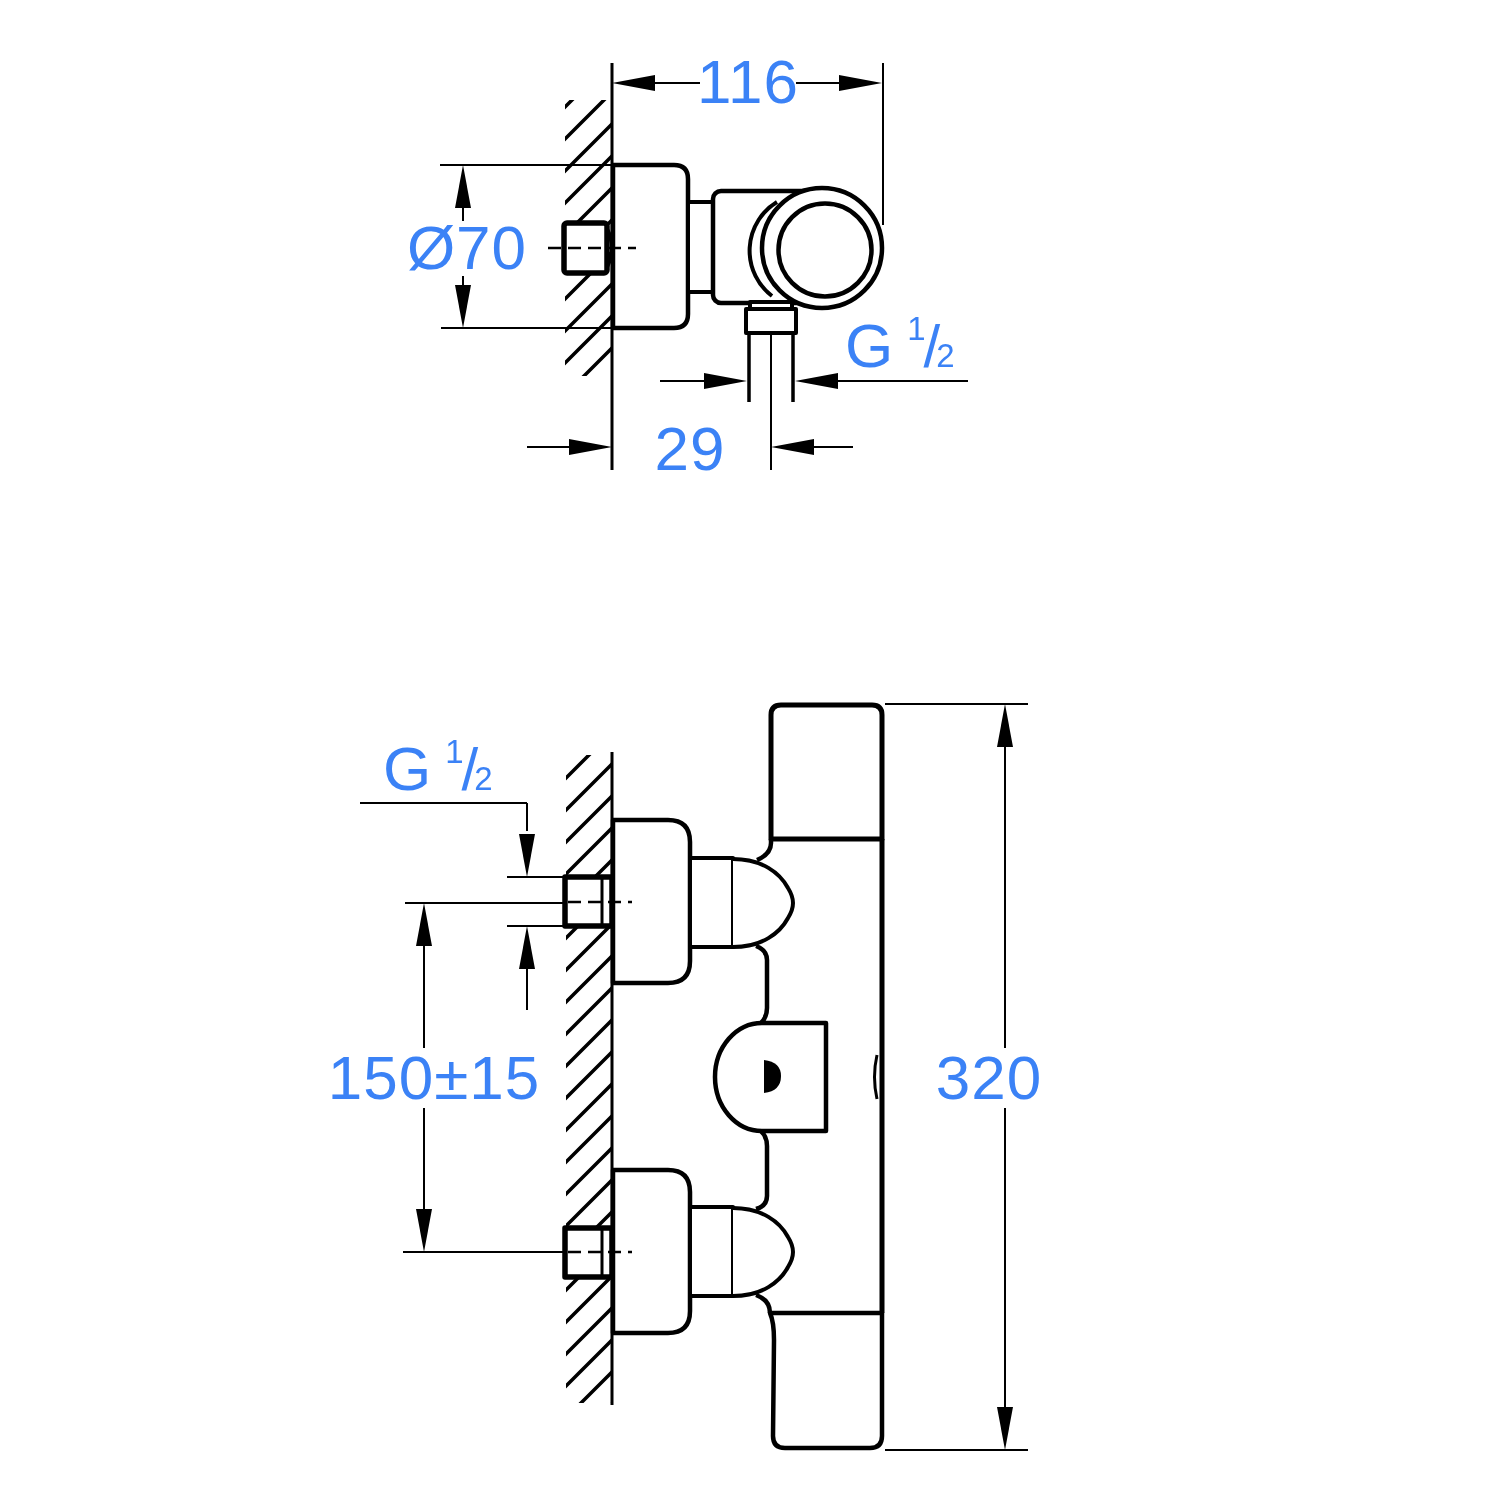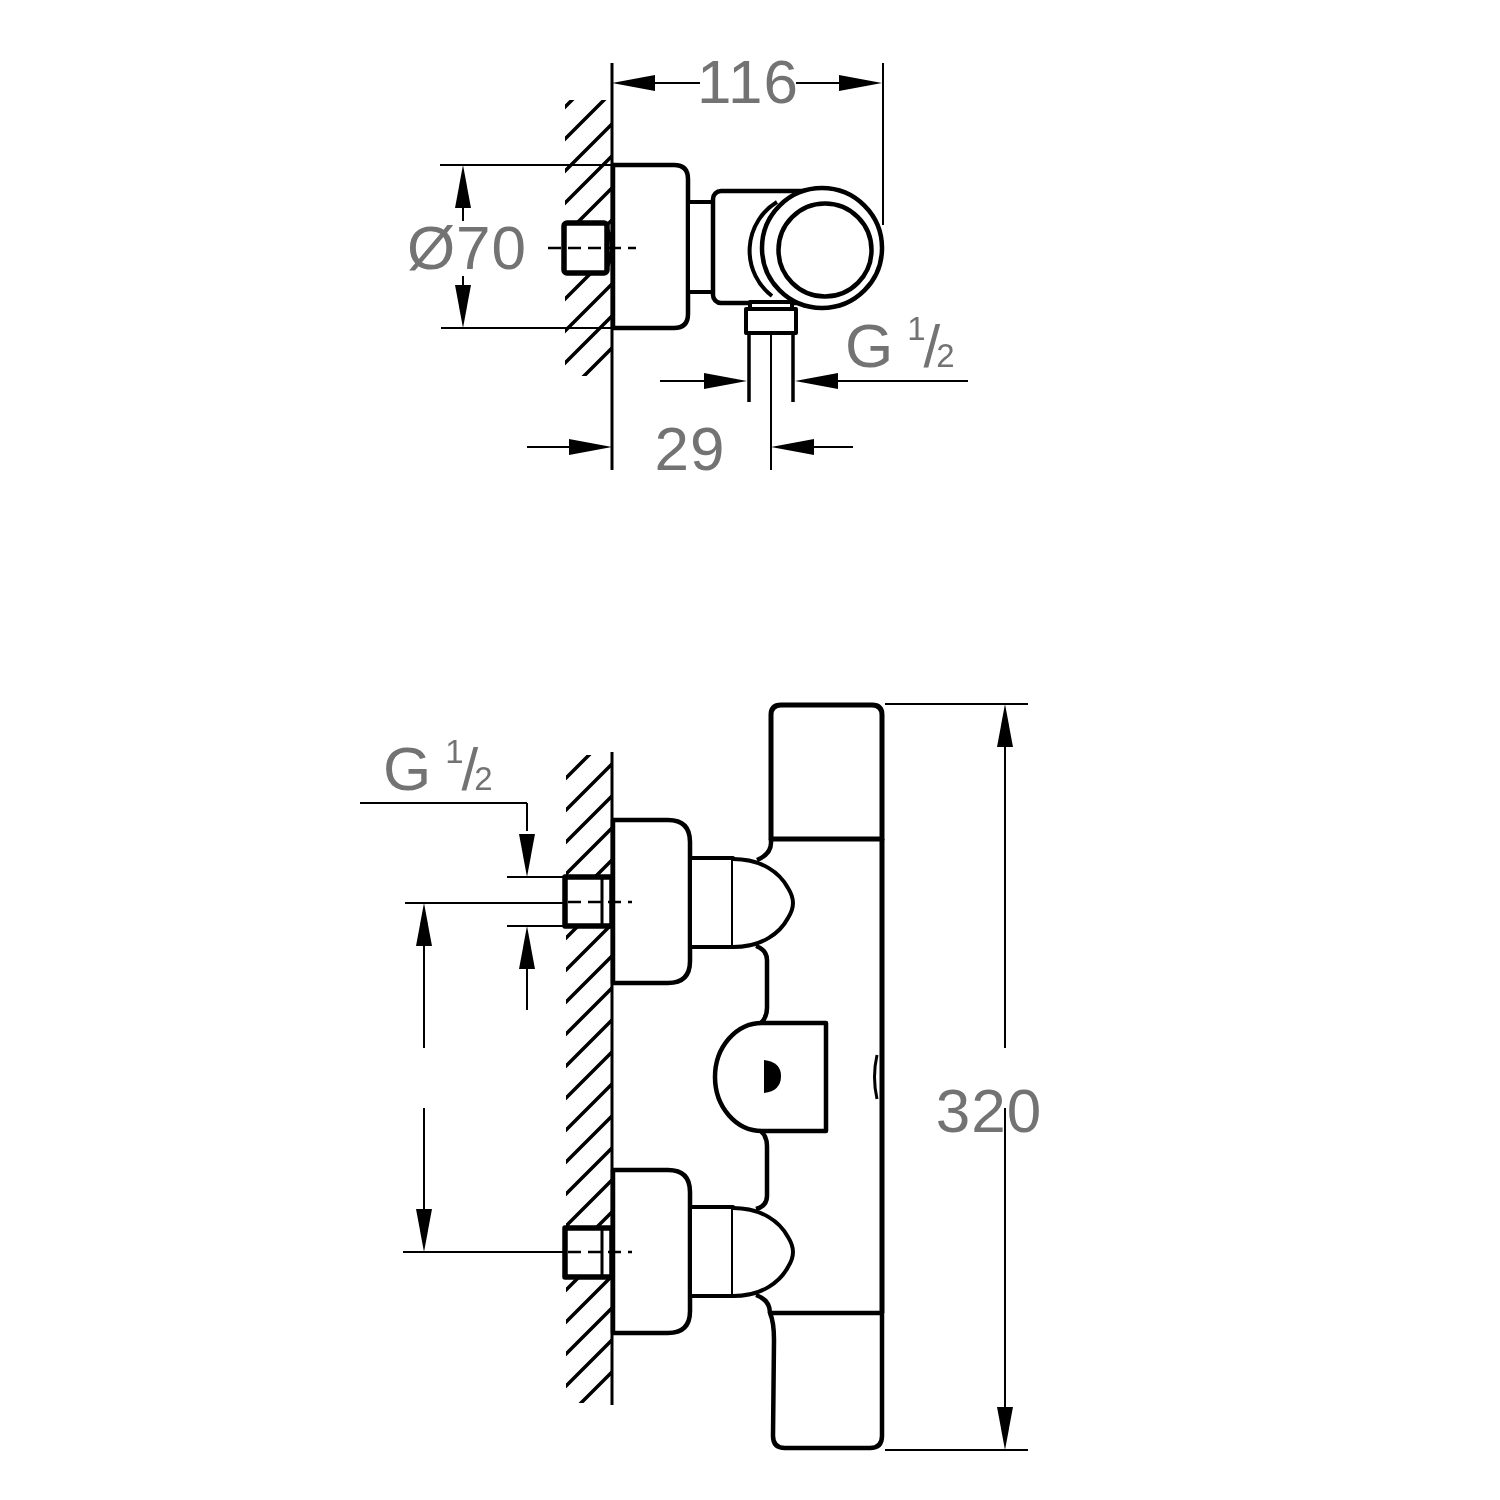--- a/index.html
+++ b/index.html
@@ -1,17 +1,17 @@
 <!DOCTYPE html>
 <html><head>
 <meta charset="utf-8">
 <style>
   html,body{margin:0;padding:0;background:#ffffff;}
   #page{position:relative;width:1500px;height:1500px;background:#ffffff;
-        font-family:"Liberation Sans", sans-serif;color:#737373;overflow:hidden;}
+        font-family:"Liberation Sans", sans-serif;color:#3b82f6;overflow:hidden;}
   #drawing{position:absolute;left:0;top:0;}
   .dimlabel{position:absolute;font-size:62px;line-height:1;white-space:nowrap;
             transform:translate(-50%,-50%);letter-spacing:1px;}
   .glabel{position:absolute;display:flex;align-items:baseline;line-height:1;}
   .glabel .g{font-size:62px;}
   .glabel .num{font-size:33px;position:relative;top:-27px;margin-left:14px;}
   .glabel .slash{font-size:60px;margin-left:-2px;}
   .glabel .den{font-size:33px;margin-left:-4px;}
 </style>
 </head>
@@ -141,16 +141,17 @@
 
   <div class="dimlabel" style="left:690px;top:449px;">29</div>
 
   <div class="glabel" style="left:383px;top:738px;">
     <span class="g">G</span>
     <span class="num">1</span>
     <span class="slash">/</span>
     <span class="den">2</span>
   </div>
 
+  <div class="dimlabel" style="left:434px;top:1078px;">150±15</div>
 
-  <div class="dimlabel" style="left:989px;top:1078px;margin-top:33px;">320</div>
+  <div class="dimlabel" style="left:989px;top:1078px;">320</div>
 
 </div>
 
 </body></html>

